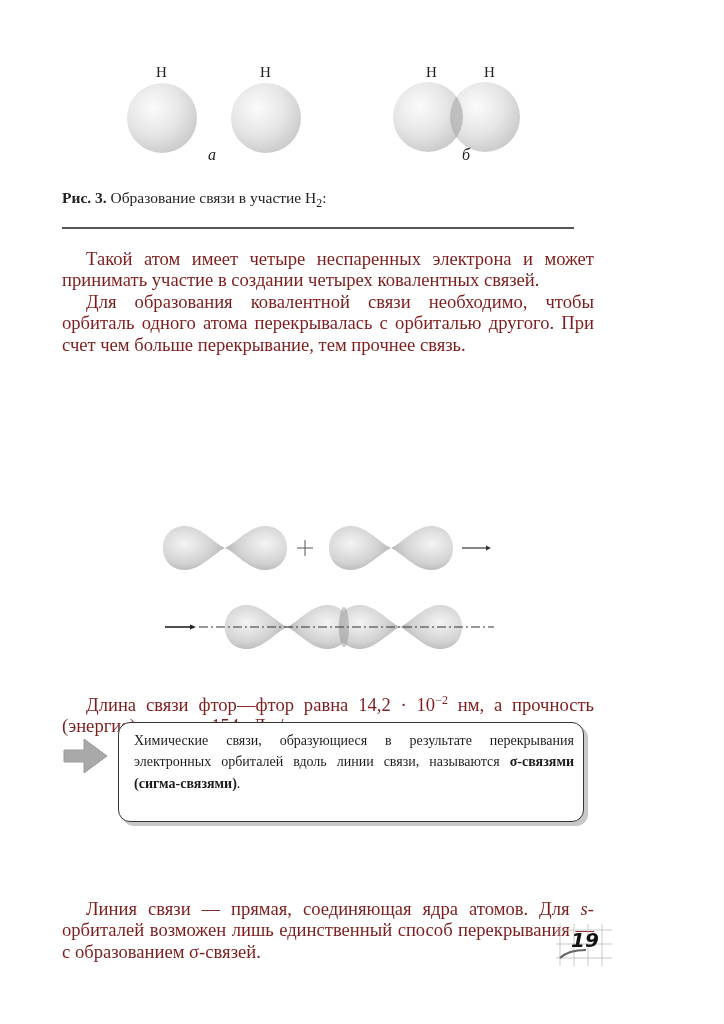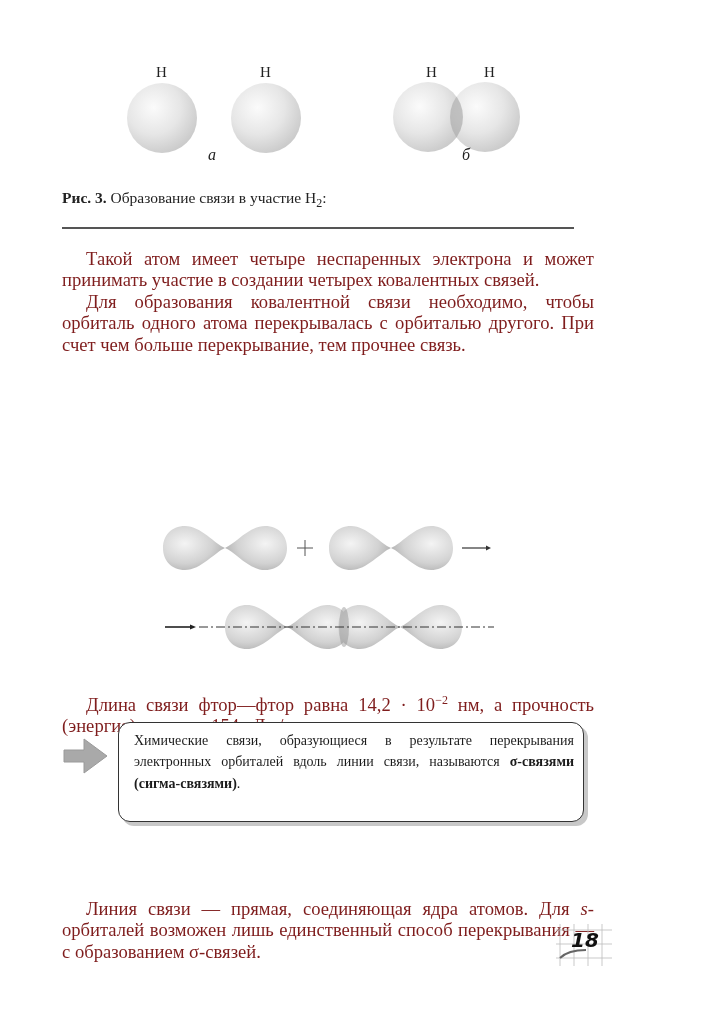--- a/index.html
+++ b/index.html
@@ -130,13 +130,13 @@
     <line x1="6" y1="8" x2="62" y2="8"></line>
     <line x1="6" y1="22" x2="62" y2="22"></line>
     <line x1="6" y1="36" x2="62" y2="36"></line>
     <line x1="10" y1="2" x2="10" y2="44"></line>
     <line x1="24" y1="2" x2="24" y2="44"></line>
     <line x1="38" y1="2" x2="38" y2="44"></line>
     <line x1="52" y1="2" x2="52" y2="44"></line>
   </g>
   <path d="M10,36 C16,30 26,28 36,28" stroke="#666" stroke-width="2" fill="none"></path>
 </svg>
-<span class="abs page-num">18</span>
+<span class="abs page-num">19</span>
 
 </body></html>

